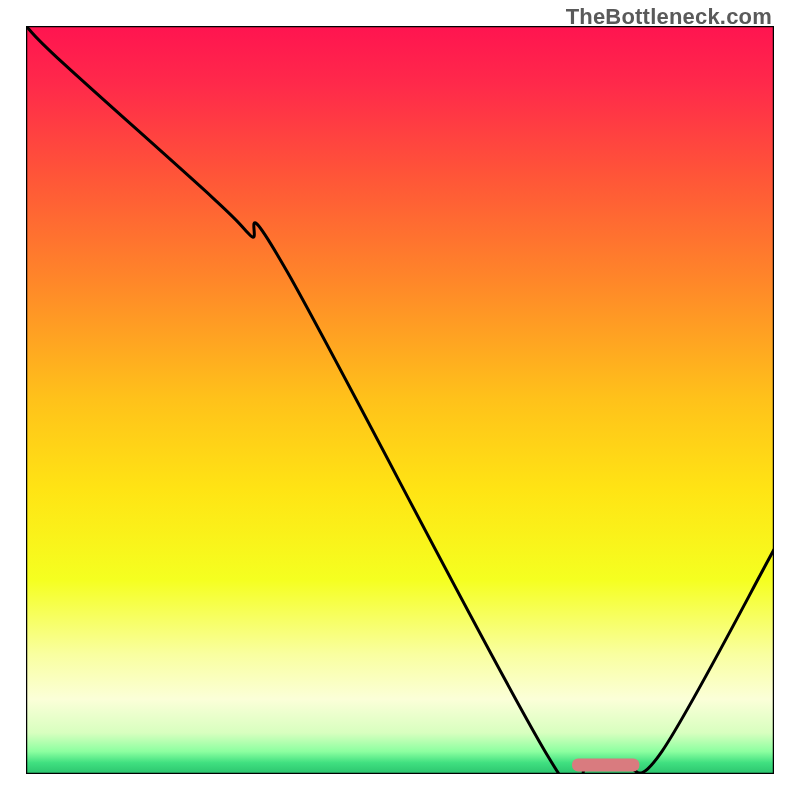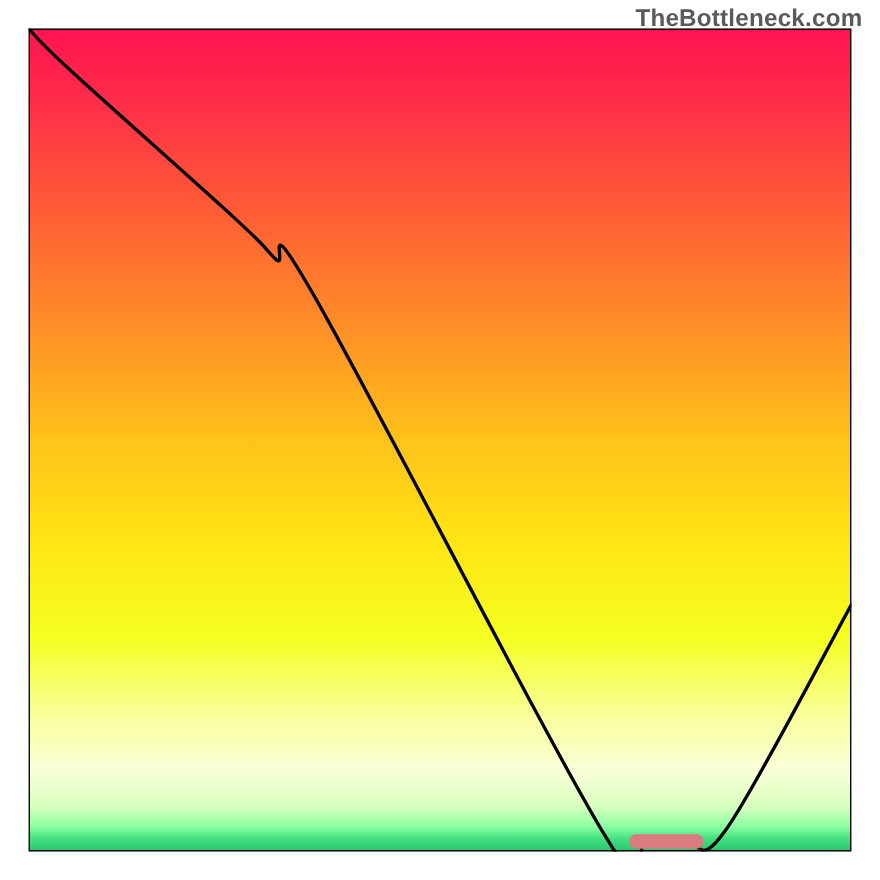--- a/index.html
+++ b/index.html
@@ -14,21 +14,21 @@
     position: absolute;
     left: 26px;
     top: 26px;
     width: 748px;
     height: 748px;
     box-sizing: border-box;
   }
   .watermark {
     position: absolute;
     top: 4px;
-    right: 16px;
+    right: 28px;
     font-family: Arial, Helvetica, sans-serif;
     font-size: 22px;
     font-weight: 600;
     color: #5a5a5a;
     letter-spacing: 0.2px;
   }
   svg { display: block; }
 </style>
 </head>
 <body>

